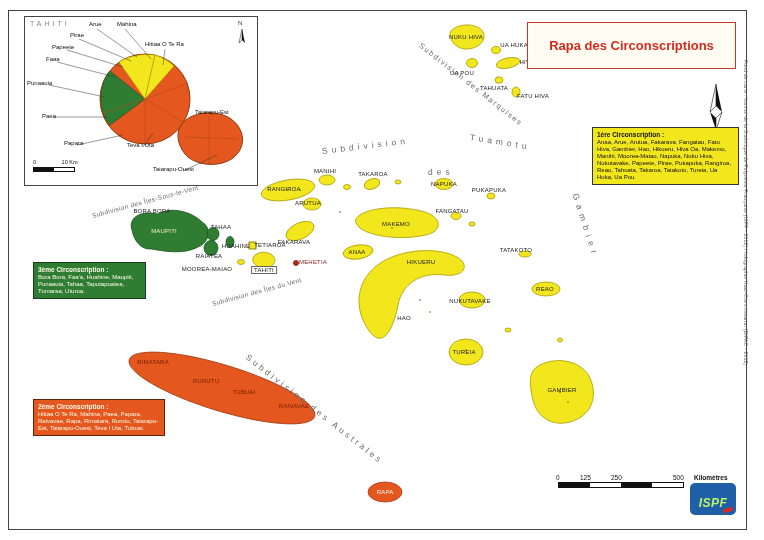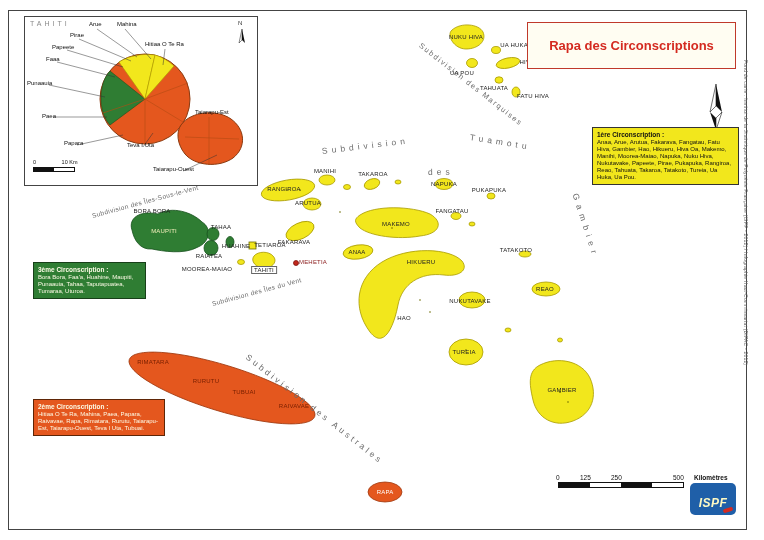--- a/index.html
+++ b/index.html
@@ -49,21 +49,21 @@
   .scalebar{position:absolute;left:558px;top:474px;width:180px;z-index:4;font-size:6.5px;color:#111;}
   .scalebar .nums{position:relative;height:8px;}
   .scalebar .nums span{position:absolute;top:0;}
   .scalebar .bar{position:relative;width:124px;height:4px;border:1px solid #111;display:flex;}
   .scalebar .bar i{display:block;height:100%;width:25%;}
   .seg-b{background:#111;} .seg-w{background:#fff;}
   .sb-unit{font-weight:bold;}
   
   .logo{position:absolute;left:690px;top:483px;width:46px;height:32px;background:#1f5fa8;border-radius:5px;
         z-index:4;display:flex;align-items:center;justify-content:center;overflow:hidden;}
-  .logo span{color:#fef9c3;font-weight:bold;font-style:italic;font-size:12px;letter-spacing:.5px;z-index:1;margin-top:8px;}
+  .logo span{color:#bef264;font-weight:bold;font-style:italic;font-size:12px;letter-spacing:.5px;z-index:1;margin-top:8px;}
   .logo::after{content:"";position:absolute;right:3px;bottom:3px;width:10px;height:4px;background:#d42a20;
                border-radius:2px;transform:rotate(-18deg);}
   
   .credit{position:absolute;left:749px;top:60px;font-size:5px;color:#666;white-space:nowrap;
           transform:rotate(90deg);transform-origin:0 0;z-index:4;letter-spacing:.2px;}
 </style>
 </head>
 <body>
 
 <div class="canvas">

